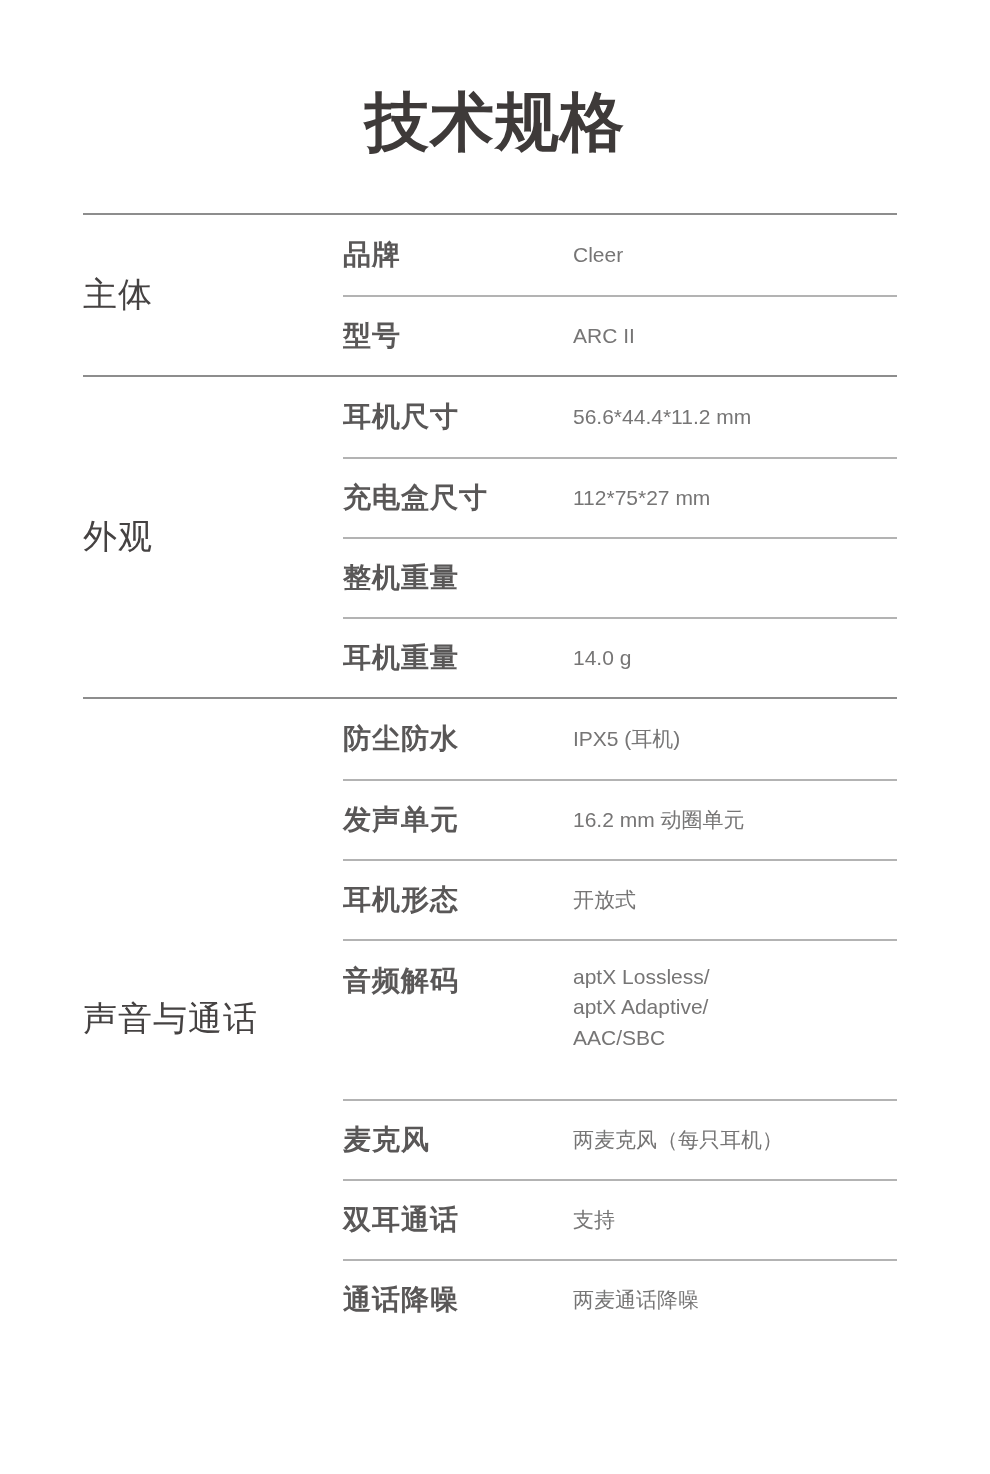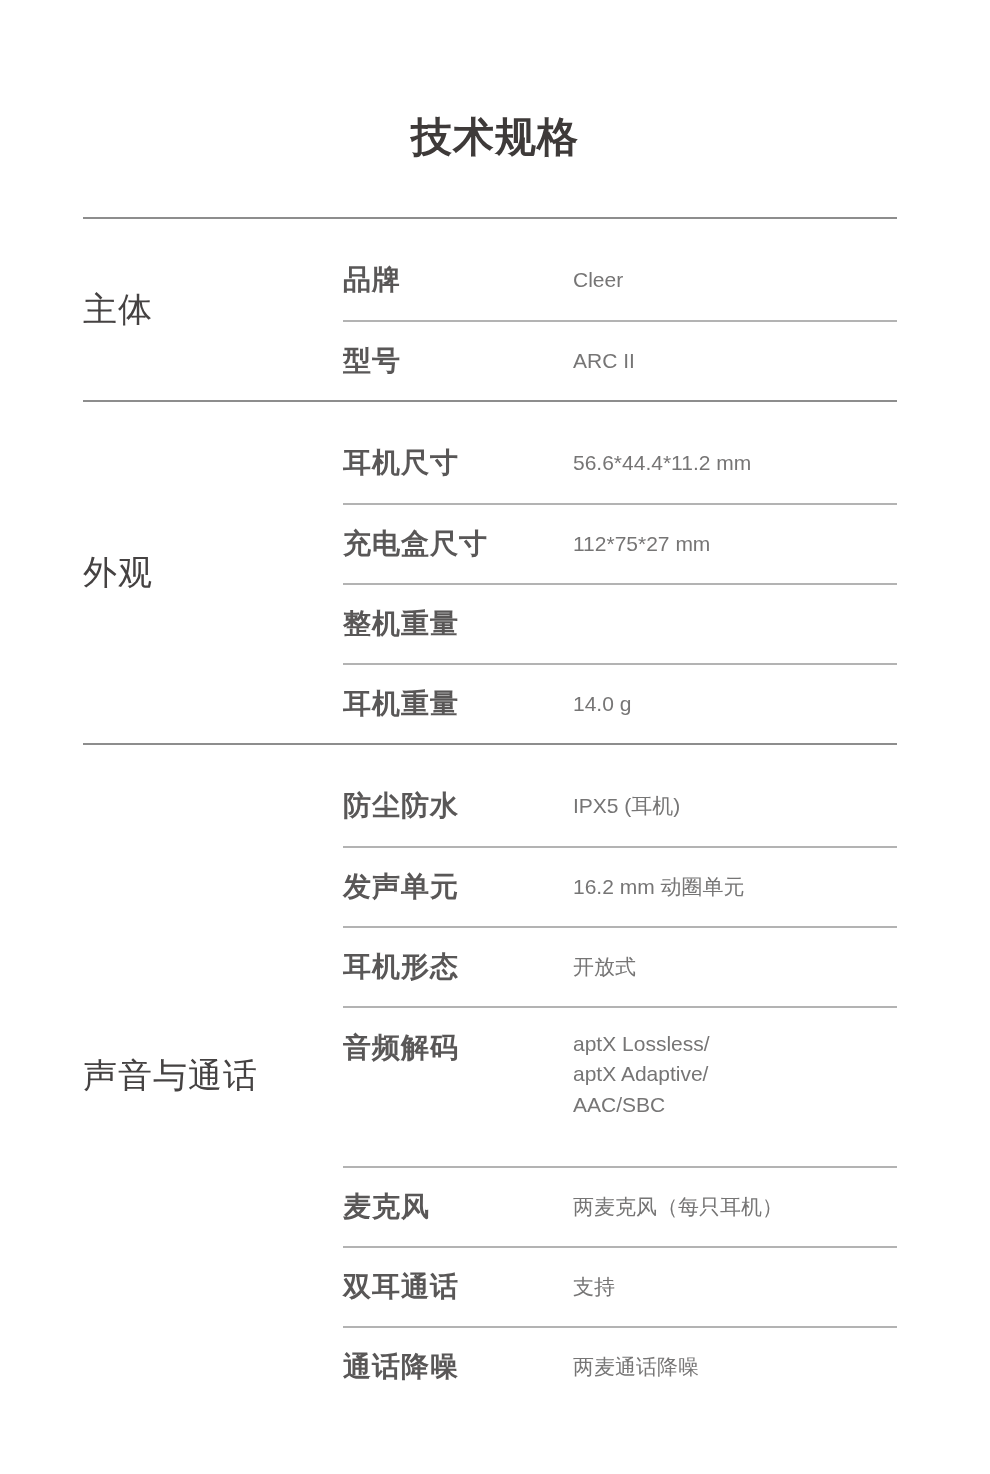--- a/index.html
+++ b/index.html
@@ -16,23 +16,23 @@
     width: 990px;
     background: var(--page-bg);
     font-family: "Liberation Sans", "DejaVu Sans", sans-serif;
   }
   body {
     height: 1474px;
     overflow: hidden;
     position: relative;
   }
   .page-title {
-    padding-top: 117px;
+    padding-top: 90px;
     text-align: center;
-    font-size: 41px;
+    font-size: 64px;
     font-weight: bold;
     letter-spacing: 1px;
     line-height: 1;
     color: var(--title);
   }
   .spec-table {
     width: 814px;
     margin: 59px 0 0 83px;
   }
   .section {
@@ -46,21 +46,20 @@
     align-items: center;
     font-size: 34px;
     font-weight: normal;
     color: var(--section-label);
     letter-spacing: 1px;
   }
   .rows {
     flex: 1;
     display: flex;
     flex-direction: column;
-    margin-top: 21px;
   }
   .row {
     display: flex;
     min-height: 80px;
     align-items: center;
   }
   .row + .row {
     border-top: 2px solid var(--line-partial);
   }
   .row-label {

